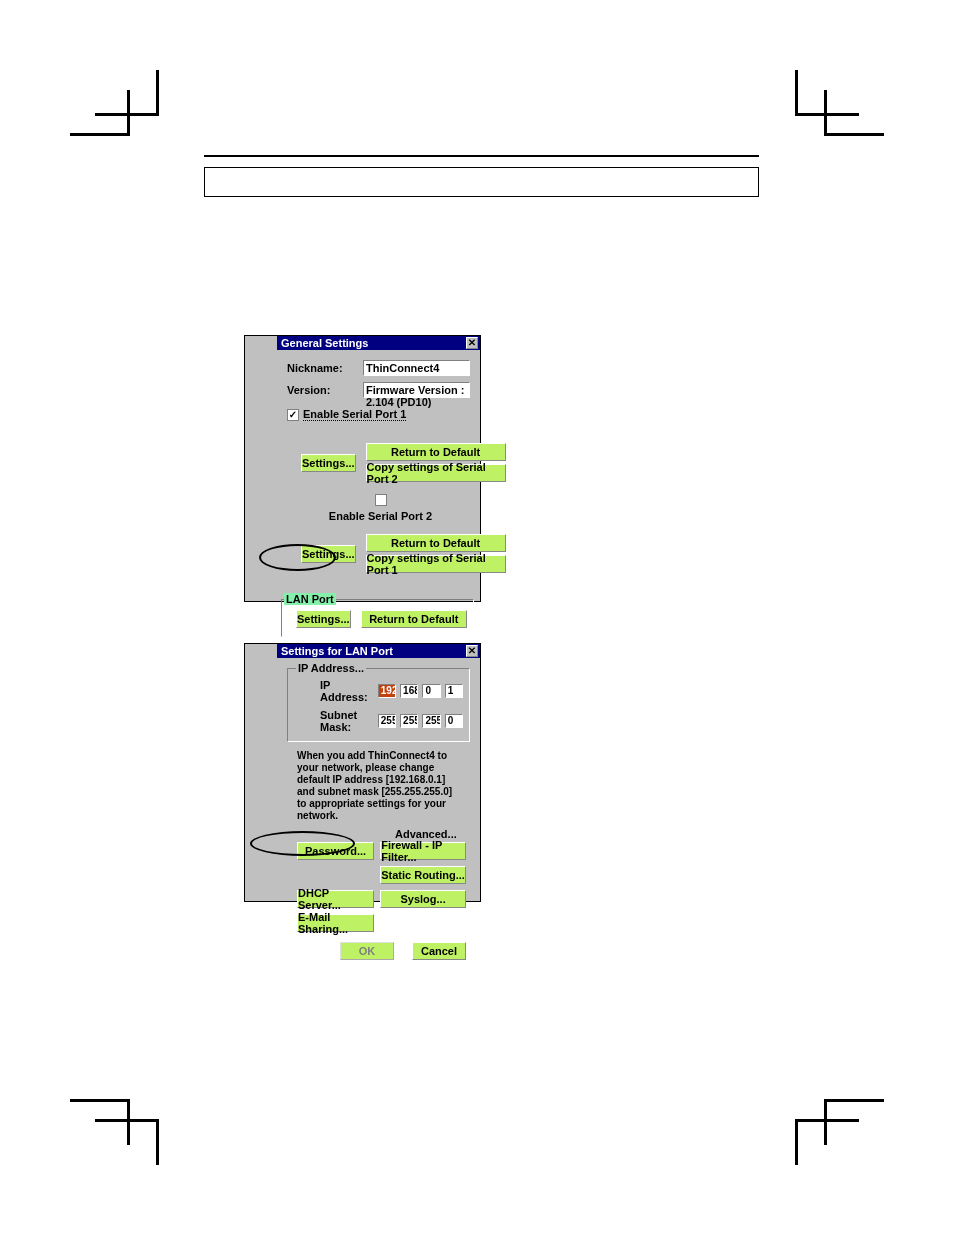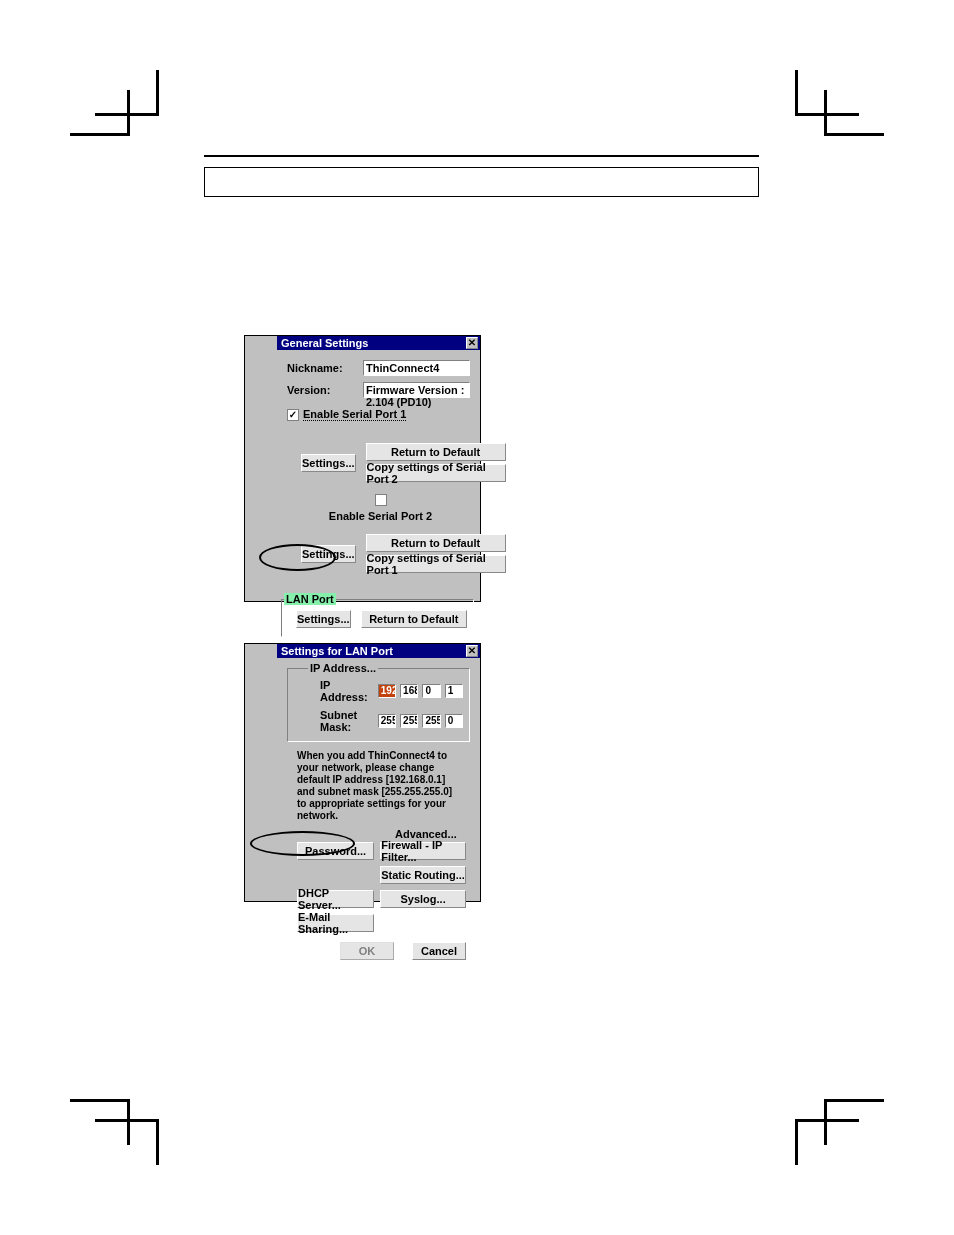--- a/index.html
+++ b/index.html
@@ -55,21 +55,21 @@
     width:12px; height:12px; background:#c0c0c0; border:1px solid #888; border-top-color:#fff; border-left-color:#fff;
     color:#000; font-size:10px; line-height:9px; text-align:center; font-weight:bold;
   }
   .row { display:flex; align-items:center; gap:4px; }
   .lbl { font-size:11px; font-weight:bold; }
   .textbox, .smallbox {
     background:#fff; border:1px solid #808080; border-right-color:#fff; border-bottom-color:#fff;
     height:16px; font-size:11px; padding:1px 2px; font-weight:bold;
   }
   .btn {
-    background:#e5e5e5; border:1px solid #888; border-top-color:#fff; border-left-color:#fff;
+    background:#bef264; border:1px solid #888; border-top-color:#fff; border-left-color:#fff;
     display:inline-flex; align-items:center; justify-content:center;
     font-size:11px; font-weight:bold; height:18px;
   }
   .btn.disabled { color:#808080; border-color:#aaa; border-top-color:#e0e0e0; border-left-color:#e0e0e0;margin-left:8px; }
   .chk { width:12px; height:12px; border:1px solid #808080; background:#fff; display:inline-flex; align-items:center; justify-content:center; font-size:10px; font-weight:bold; }
   .circle {
     position:absolute; border:2px solid #000; border-radius:50%;
   }
 
   
@@ -79,21 +79,21 @@
   .d1 .group2 { margin-top:8px; padding:4px 0 2px 18px; }
   .d1 .lan { position:relative; margin-top:24px; margin-left:-2px; padding:10px 6px 8px 14px; border:1px solid #808080; border-right-color:#fff; border-bottom-color:#fff; }
   .d1 .lan .legend { position:absolute; top:-7px; left:2px; background:#86efac; padding:0 2px; font-weight:bold; font-size:11px; }
   .w60 { width:60px; } .w140 { width:140px; }
   .stack { display:flex; flex-direction:column; gap:3px; }
 
   
   .d2 { left:244px; top:643px; width:237px; height:259px; }
   .d2 .body { padding:6px 6px 6px 6px; }
   .d2 .ipgroup { position:relative; border:1px solid #808080; border-right-color:#fff; border-bottom-color:#fff; padding:10px 6px 8px 10px; margin:4px 4px 0 4px; }
-  .d2 .ipgroup .legend { position:absolute; top:-7px; left:20px; background:#c0c0c0; padding:0 2px; font-weight:bold; font-size:11px; }
+  .d2 .ipgroup .legend { position:absolute; top:-7px; left:8px; background:#c0c0c0; padding:0 2px; font-weight:bold; font-size:11px; }
   .d2 .smallbox { width:22px; height:14px; padding:0 2px; font-size:10px; text-align:left; overflow:hidden; }
   .hint { font-size:10px; font-weight:bold; line-height:12px; padding:8px 10px 4px 14px; }
   .d2 .advrow { display:flex; align-items:flex-end; gap:6px; margin-top:2px; padding:0 8px 0 14px; }
   .w90 { width:90px; } .w100 { width:100px; }
 </style>
 </head>
 <body>
 
 <div class="crop tl1"></div>
 <div class="crop tl2"></div>

